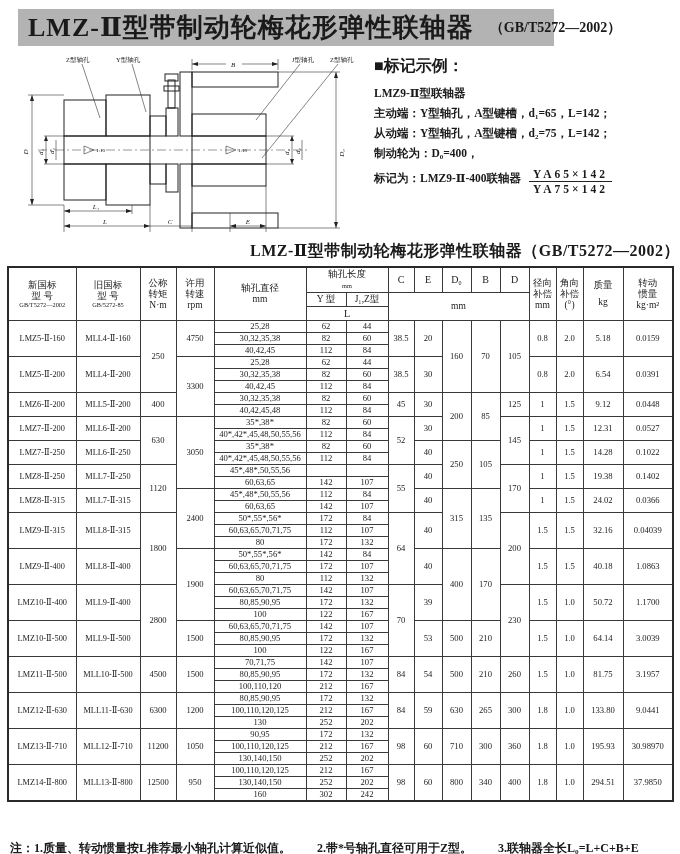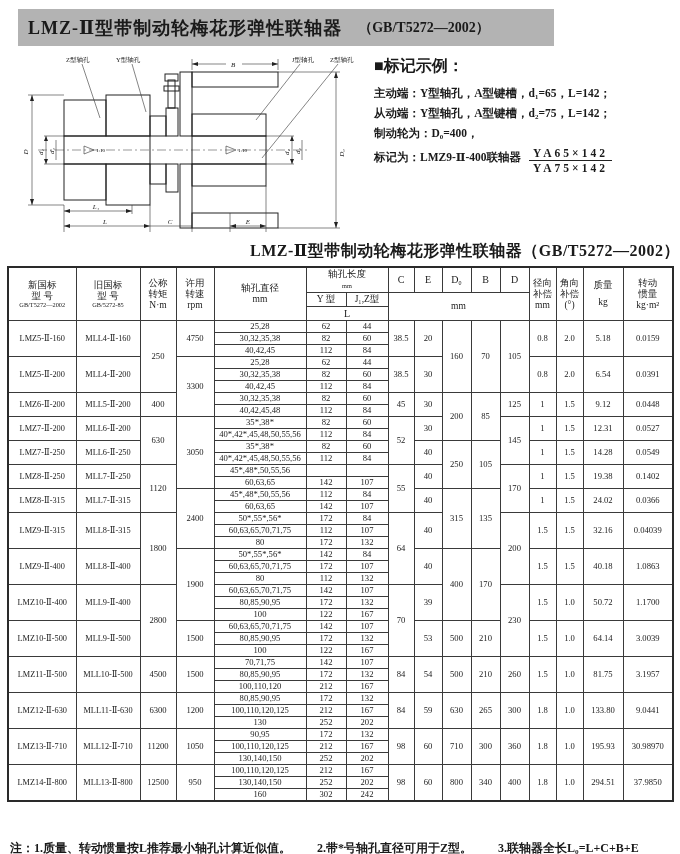--- a/index.html
+++ b/index.html
@@ -5,21 +5,21 @@
   html,body{margin:0;padding:0;}
   body{
     width:680px;height:854px;position:relative;background:#ffffff;
     font-family:"Liberation Serif","DejaVu Serif",serif;color:#1a1a1a;overflow:hidden;
   }
   
   .banner{
     position:absolute;left:18px;top:9px;width:536px;height:37px;
     background:#b3b3b3;display:flex;align-items:center;padding-left:10px;box-sizing:border-box;
   }
-  .banner .t{font-size:18px;font-weight:bold;letter-spacing:1px;white-space:nowrap;}
+  .banner .t{font-size:26px;font-weight:bold;letter-spacing:1px;white-space:nowrap;}
   .banner .s{font-size:14px;font-weight:bold;margin-left:16px;white-space:nowrap;}
   
   .drawing{position:absolute;left:4px;top:54px;width:356px;height:182px;}
   svg text{font-family:"Liberation Serif",serif;}
   .lbl{font-size:6.5px;fill:#222;}
   .dim{font-size:7px;font-style:italic;fill:#222;}
   .thin{stroke:#333;stroke-width:0.6;fill:none;}
   .edge{stroke:#222;stroke-width:1;fill:none;}
   
   .mark{position:absolute;left:374px;top:56px;width:300px;}
@@ -159,20 +159,21 @@
   <line x1="262" y1="132" x2="262" y2="178" class="thin"></line>
   <line x1="226" y1="172" x2="262" y2="172" class="thin"></line>
   <polygon points="226,172 232,170 232,174" fill="#222"></polygon>
   <polygon points="262,172 256,170 256,174" fill="#222"></polygon>
   <text x="244" y="170" class="dim" text-anchor="middle">E</text>
 </svg>
 </div>
 
 <div class="mark">
   <div class="head">■标记示例：</div>
+  <div class="ln">LMZ9-Ⅱ型联轴器</div>
   <div class="ln">主动端：Y型轴孔，A型键槽，d₁=65，L=142；</div>
   <div class="ln">从动端：Y型轴孔，A型键槽，d₂=75，L=142；</div>
   <div class="ln">制动轮为：D₀=400，</div>
   <div class="row">
     <span class="ln">标记为：LMZ9-Ⅱ-400联轴器</span>
     <span class="frac">
       <span class="top">YA65×142</span>
       <span class="bot">YA75×142</span>
     </span>
   </div>
@@ -364,21 +365,21 @@
         <td rowspan="2" class="col-old">MLL6-Ⅱ-250</td>
         <td class="col-bore">35*,38*</td>
         <td class="col-leny">82</td>
         <td class="col-lenjz">60</td>
         <td rowspan="2" class="col-e">40</td>
         <td rowspan="4" class="col-d0">250</td>
         <td rowspan="4" class="col-b">105</td>
         <td rowspan="2" class="col-radial">1</td>
         <td rowspan="2" class="col-angular">1.5</td>
         <td rowspan="2" class="col-mass">14.28</td>
-        <td rowspan="2" class="col-inertia">0.0549</td>
+        <td rowspan="2" class="col-inertia">0.1022</td>
       </tr>
       <tr>
         <td class="col-bore">40*,42*,45,48,50,55,56</td>
         <td class="col-leny">112</td>
         <td class="col-lenjz">84</td>
       </tr>
       <tr>
         <td rowspan="2" class="col-new">LMZ8-Ⅱ-250</td>
         <td rowspan="2" class="col-old">MLL7-Ⅱ-250</td>
         <td rowspan="4" class="col-torque">1120</td>

